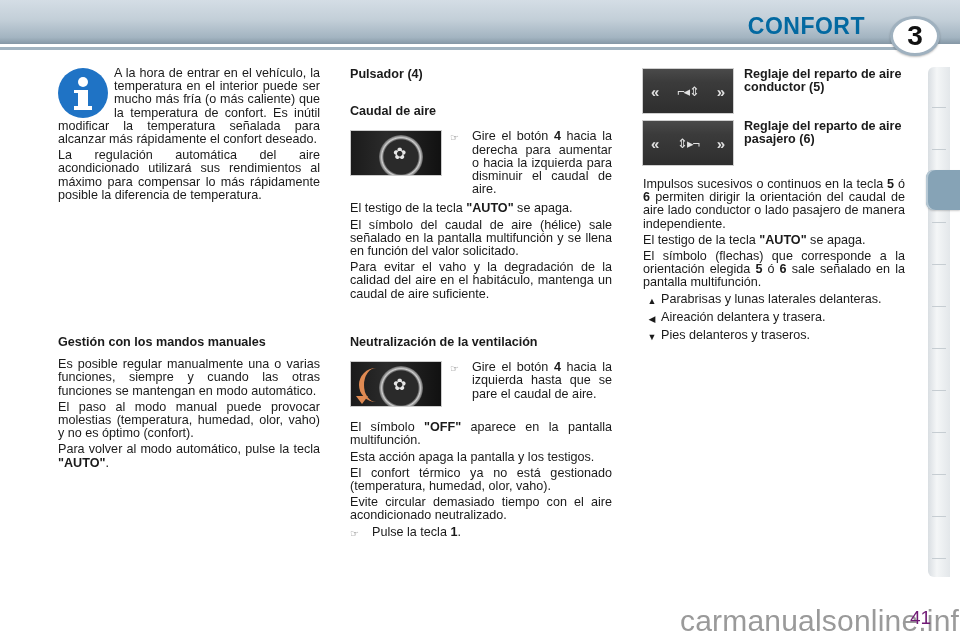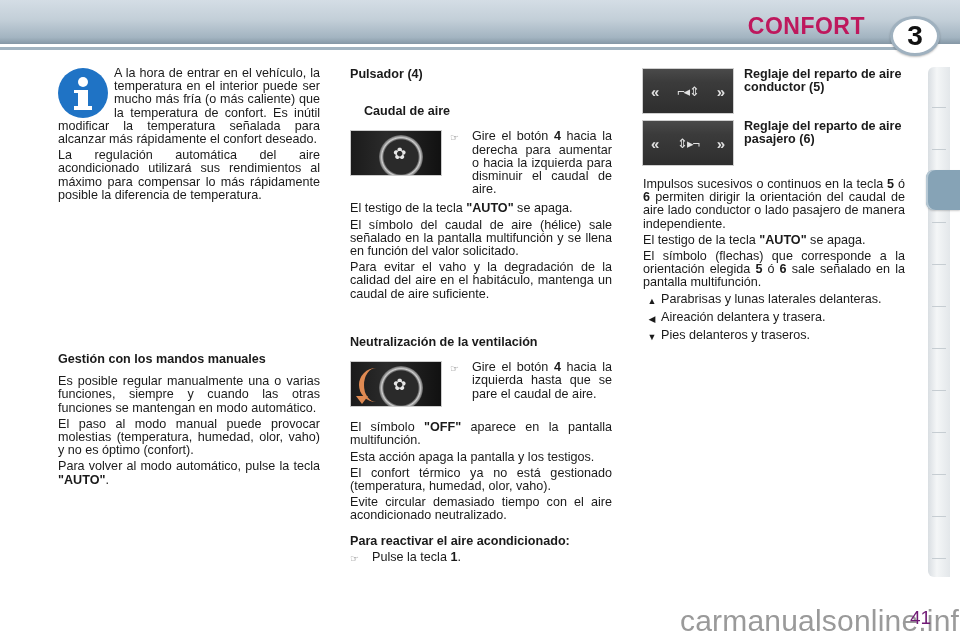--- a/index.html
+++ b/index.html
@@ -9,21 +9,21 @@
   
   .header {
     position: absolute; left: 0; top: 0; width: 960px; height: 44px;
     background: linear-gradient(to bottom, #d4dde5 0%, #c3cfd8 45%, #a3b4c1 85%, #8597a5 100%);
   }
   .header-line1 { position: absolute; left: 0; top: 44px; width: 905px; height: 2px; background: #ffffff; }
   .header-line2 { position: absolute; left: 0; top: 47px; width: 905px; height: 3px; background: #a1b3c0; }
   .header-title {
     position: absolute; right: 95px; top: 13px;
     font-family: "Liberation Sans", sans-serif; font-weight: bold; font-size: 23px;
-    letter-spacing: 0.5px; color: #be185d;
+    letter-spacing: 0.5px; color: #0369a1;
   }
   .chapter-badge {
     position: absolute; left: 890px; top: 16px; width: 50px; height: 40px;
     border-radius: 50%; background: #ffffff; border: 3px solid #9fb1bf;
     box-shadow: 0 1px 2px rgba(0,0,0,0.25);
     display: flex; align-items: center; justify-content: center;
     font-weight: bold; font-size: 28px; color: #111;
   }
 
   
@@ -127,32 +127,32 @@
     <div class="base"></div>
 </div>
 <div class="col col1" style="top:67px;">
   <p style="text-indent:0; margin-left:0;">
     <span style="float:left; width:56px; height:52px;"></span>
     <span>A la hora de entrar en el vehículo, la temperatura en el interior puede ser mucho más fría (o más caliente) que la temperatura de confort. Es inútil modificar la temperatura señalada para alcanzar más rápidamente el confort deseado.</span>
   </p>
   <p>La regulación automática del aire acondicionado utilizará sus rendimientos al máximo para compensar lo más rápidamente posible la diferencia de temperatura.</p>
 </div>
 
-<div class="col col1" style="top:336px;margin-top:17px;">
+<div class="col col1" style="top:336px;">
   <h3>Gestión con los mandos manuales</h3>
   <p>Es posible regular manualmente una o varias funciones, siempre y cuando las otras funciones se mantengan en modo automático.</p>
   <p>El paso al modo manual puede provocar molestias (temperatura, humedad, olor, vaho) y no es óptimo (confort).</p>
   <p>
     <span>Para volver al modo automático, pulse la tecla </span><b>"AUTO"</b><span>.</span>
   </p>
 </div>
 
 <div class="col col2" style="top:68px;">
   <h3 style="margin-bottom:24px;">Pulsador (4)</h3>
-  <h3 style="margin-bottom:12px;margin-left:14px;">Caudal de aire</h3>
+  <h3 style="margin-bottom:12px;">Caudal de aire</h3>
   <div style="display:flex; margin-bottom:6px;">
     <div style="width:100px; flex:none; position:relative; height:66px;">
       <div class="knob" style="left:0; top:0;">
         <div class="ring"></div>
         <div class="fan">✿</div>
       </div>
     </div>
     <div class="bullet-row" style="flex:1;">
       <span class="hand">☞</span>
       <span class="bullet-text">
@@ -184,21 +184,20 @@
         <span>Gire el botón </span><b>4</b><span> hacia la izquierda hasta que se pare el caudal de aire.</span>
       </span>
     </div>
   </div>
   <p>
     <span>El símbolo </span><b>"OFF"</b><span> aparece en la pantalla multifunción.</span>
   </p>
   <p>Esta acción apaga la pantalla y los testigos.</p>
   <p>El confort térmico ya no está gestionado (temperatura, humedad, olor, vaho).</p>
   <p>Evite circular demasiado tiempo con el aire acondicionado neutralizado.</p>
-  <h3 style="margin-top:12px; margin-bottom:3px;">Para reactivar el aire acondicionado:</h3>
   <div class="bullet-row">
     <span class="hand">☞</span>
     <span class="bullet-text">
       <span>Pulse la tecla </span><b>1</b><span>.</span>
     </span>
   </div>
 </div>
 
 <div class="panel" style="left:642px; top:68px;">
   <span>«</span>

